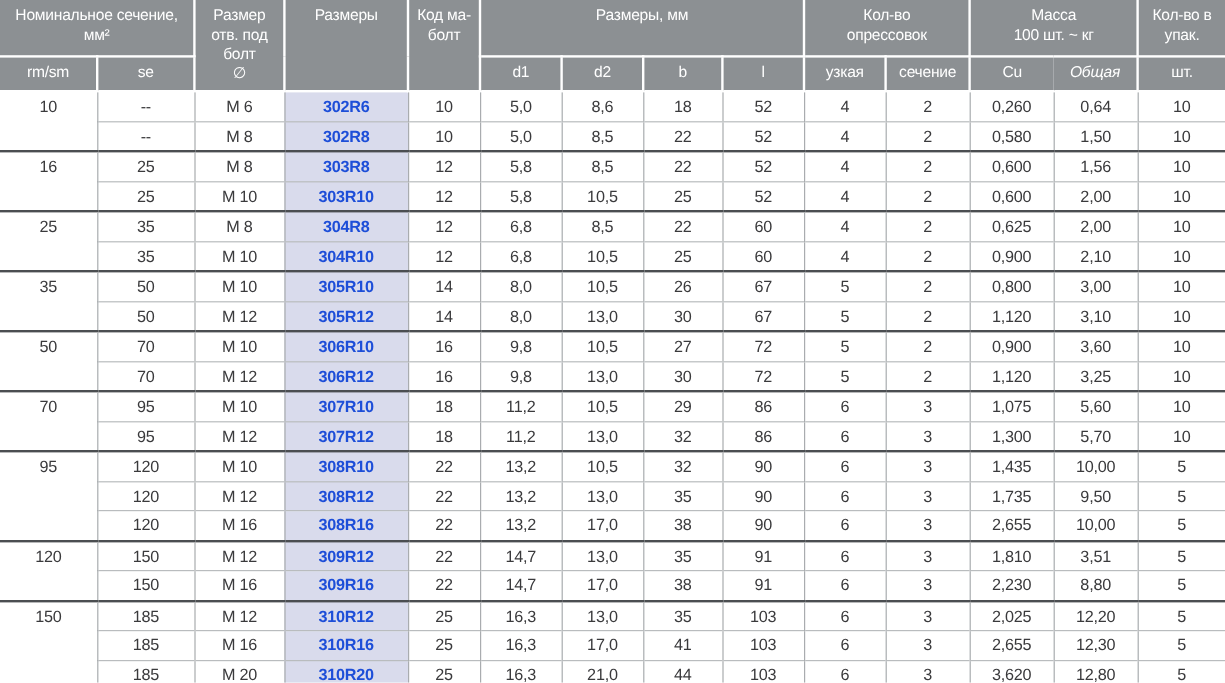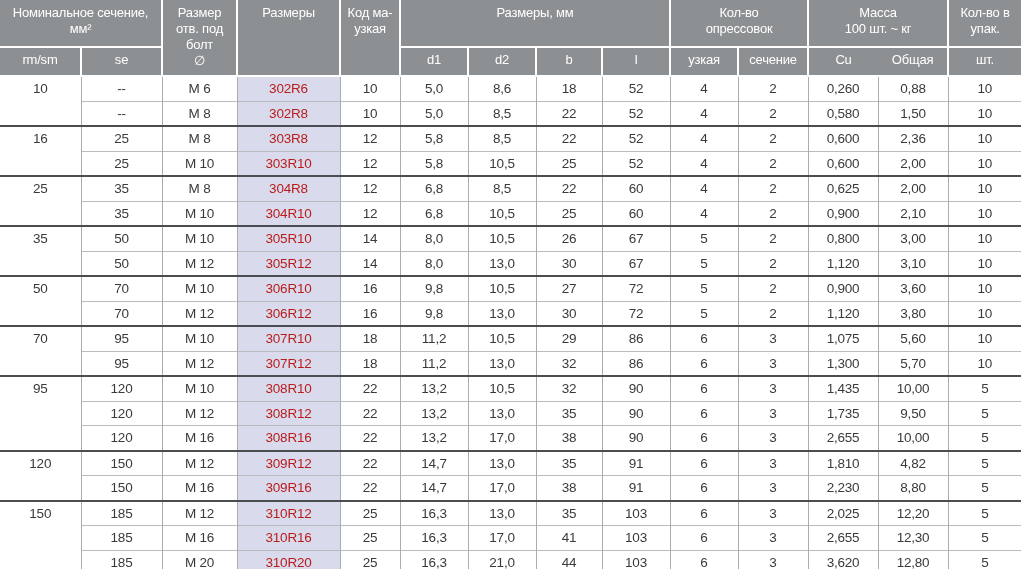--- a/index.html
+++ b/index.html
@@ -27,21 +27,21 @@
     border-bottom: 2px solid #ffffff;
     white-space: pre-line;
     letter-spacing: -0.2px;
   }
   thead tr.h1 th { height: 41px; }
   thead tr.h2 th { height: 23px; padding-top: 4px; }
   thead th.merged { height: auto; margin-left: 28px; }
   thead th:first-child { border-left: none; }
   thead th.last { border-right: none; }
   thead th.nosep-r { border-right: none; }
-  thead th.nosep-l { border-left: none; }
+  thead th.nosep-l { border-left: none; font-style: italic; }
 
   
   tbody td {
     height: 23.5px;
     text-align: center;
     vertical-align: middle;
     font-size: 13.5px;
     color: #3a3a3c;
     padding: 0;
     background: #ffffff;
@@ -56,22 +56,22 @@
   tbody tr.group-start td { border-top: 2px solid #4b4e51; }
   tbody tr.first.group-start td { border-top: none; }
   tbody tr:last-child td { border-bottom: 1px solid #9fa2a5; }
 
   td.cell-rm-sm {
     vertical-align: top;
     line-height: 24px;
   }
   td.cell-article {
     background: #d9dbec;
-    font-weight: normal;
-    color: #b91c1c;
+    font-weight: bold;
+    color: #1d4ed8;
   }
 </style>
 </head>
 <body>
 
 <div class="page">
   <table class="spec">
     <colgroup>
       <col style="width:81px">
         <col style="width:81px">
@@ -91,21 +91,21 @@
     <thead>
       <tr class="h1">
         <th colspan="2">Номинальное сечение,
 мм²</th>
         <th rowspan="2" class="merged">Размер
 отв. под
 болт
 ∅</th>
         <th rowspan="2" class="merged">Размеры</th>
         <th rowspan="2" class="merged">Код ма-
-узкая</th>
+болт</th>
         <th colspan="4">Размеры, мм</th>
         <th colspan="2">Кол-во
 опрессовок</th>
         <th colspan="2">Масса
 100 шт. ~ кг</th>
         <th class="last">Кол-во в
 упак.</th>
       </tr>
       <tr class="h2">
         <th>rm/sm</th>
@@ -128,21 +128,21 @@
           <td class="cell-bolt">M 6</td>
           <td class="cell-article">302R6</td>
           <td class="cell-die">10</td>
           <td class="cell-d1">5,0</td>
           <td class="cell-d2">8,6</td>
           <td class="cell-b">18</td>
           <td class="cell-l">52</td>
           <td class="cell-narrow">4</td>
           <td class="cell-wide">2</td>
           <td class="cell-cu">0,260</td>
-          <td class="cell-total">0,88</td>
+          <td class="cell-total">0,64</td>
           <td class="cell-pack last">10</td>
         </tr>
         <tr>
           <td class="cell-se">--</td>
           <td class="cell-bolt">M 8</td>
           <td class="cell-article">302R8</td>
           <td class="cell-die">10</td>
           <td class="cell-d1">5,0</td>
           <td class="cell-d2">8,5</td>
           <td class="cell-b">22</td>
@@ -159,21 +159,21 @@
           <td class="cell-bolt">M 8</td>
           <td class="cell-article">303R8</td>
           <td class="cell-die">12</td>
           <td class="cell-d1">5,8</td>
           <td class="cell-d2">8,5</td>
           <td class="cell-b">22</td>
           <td class="cell-l">52</td>
           <td class="cell-narrow">4</td>
           <td class="cell-wide">2</td>
           <td class="cell-cu">0,600</td>
-          <td class="cell-total">2,36</td>
+          <td class="cell-total">1,56</td>
           <td class="cell-pack last">10</td>
         </tr>
         <tr>
           <td class="cell-se">25</td>
           <td class="cell-bolt">M 10</td>
           <td class="cell-article">303R10</td>
           <td class="cell-die">12</td>
           <td class="cell-d1">5,8</td>
           <td class="cell-d2">10,5</td>
           <td class="cell-b">25</td>
@@ -267,21 +267,21 @@
           <td class="cell-bolt">M 12</td>
           <td class="cell-article">306R12</td>
           <td class="cell-die">16</td>
           <td class="cell-d1">9,8</td>
           <td class="cell-d2">13,0</td>
           <td class="cell-b">30</td>
           <td class="cell-l">72</td>
           <td class="cell-narrow">5</td>
           <td class="cell-wide">2</td>
           <td class="cell-cu">1,120</td>
-          <td class="cell-total">3,80</td>
+          <td class="cell-total">3,25</td>
           <td class="cell-pack last">10</td>
         </tr>
         <tr class="group-start">
           <td rowspan="2" class="cell-rm-sm">70</td>
           <td class="cell-se">95</td>
           <td class="cell-bolt">M 10</td>
           <td class="cell-article">307R10</td>
           <td class="cell-die">18</td>
           <td class="cell-d1">11,2</td>
           <td class="cell-d2">10,5</td>
@@ -360,21 +360,21 @@
           <td class="cell-bolt">M 12</td>
           <td class="cell-article">309R12</td>
           <td class="cell-die">22</td>
           <td class="cell-d1">14,7</td>
           <td class="cell-d2">13,0</td>
           <td class="cell-b">35</td>
           <td class="cell-l">91</td>
           <td class="cell-narrow">6</td>
           <td class="cell-wide">3</td>
           <td class="cell-cu">1,810</td>
-          <td class="cell-total">4,82</td>
+          <td class="cell-total">3,51</td>
           <td class="cell-pack last">5</td>
         </tr>
         <tr>
           <td class="cell-se">150</td>
           <td class="cell-bolt">M 16</td>
           <td class="cell-article">309R16</td>
           <td class="cell-die">22</td>
           <td class="cell-d1">14,7</td>
           <td class="cell-d2">17,0</td>
           <td class="cell-b">38</td>

